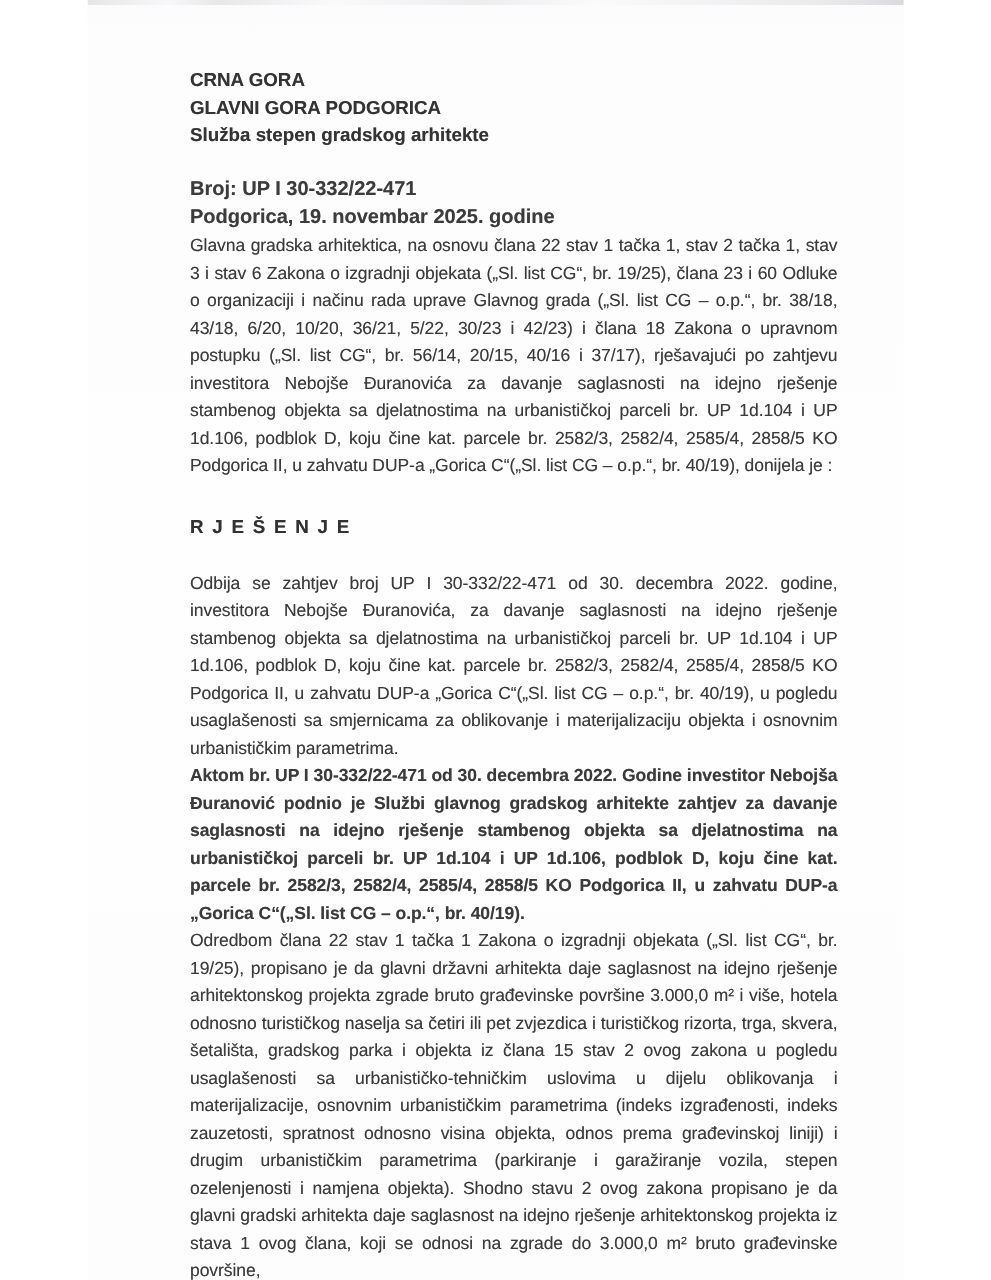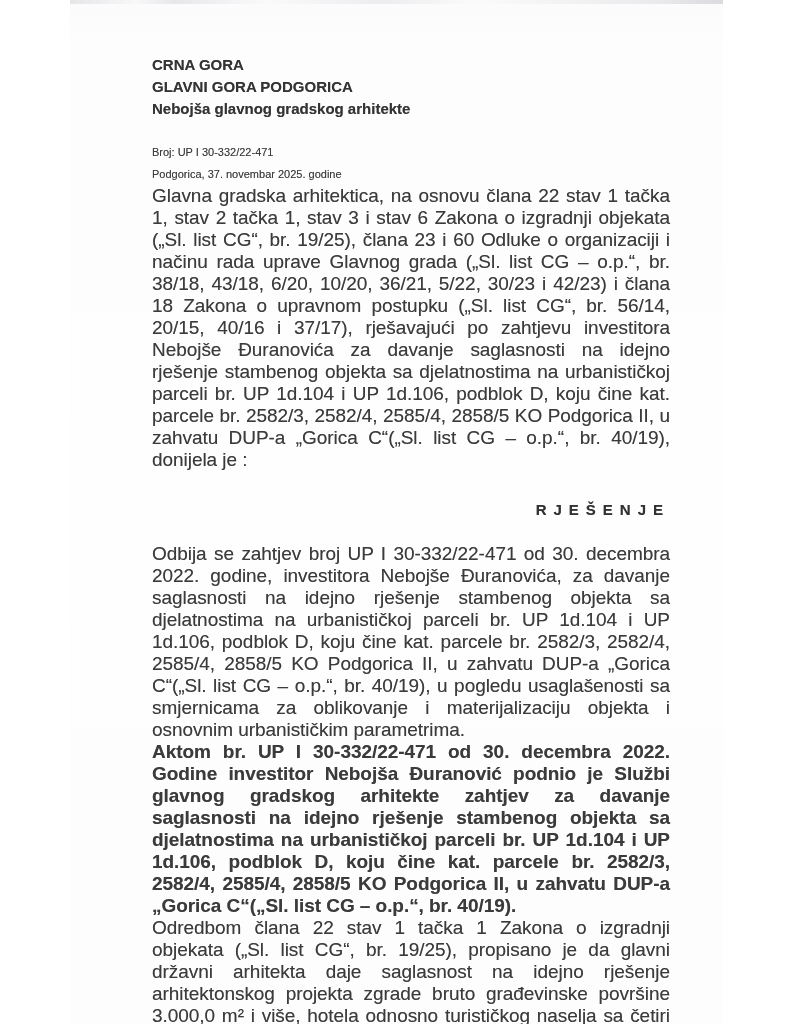--- a/index.html
+++ b/index.html
@@ -27,37 +27,38 @@
     font-weight: bold;
     font-size: 15px;
     line-height: 22px;
     color: #343434;
     text-shadow: 0 0 0.5px rgba(52,52,52,0.55);
   }
   .ref-block {
     margin-top: 21px;
   }
   .ref-block div {
-    font-size: 11px;
+    font-size: 16px;
     line-height: 22px;
     color: #3c3c3c;
     text-shadow: 0 0 0.5px rgba(60,60,60,0.5);
+    font-weight: bold;
   }
   p.body-par {
     margin: 0;
-    font-size: 19px;
+    font-size: 14px;
     line-height: 22px;
     text-align: justify;
     color: #3b3b3b;
     text-shadow: 0 0 0.5px rgba(59,59,59,0.5);
     letter-spacing: -0.05px;
   }
   .preamble { margin-top: 17px; }
   .heading {
-    text-align: right;
+    text-align: left;
     font-weight: bold;
     font-size: 15px;
     color: #323232;
     text-shadow: 0 0 0.5px rgba(50,50,50,0.55);
   }
   .heading-decision {
     margin: 30px 0 25px 0;
     letter-spacing: 7px;
   }
   .heading-rationale {
@@ -113,26 +114,26 @@
 
 <div class="page">
 
   <div class="scan-edge-top"></div>
 
   <div class="content">
 
     <div class="letterhead">
       <div>CRNA GORA</div>
       <div>GLAVNI GORA PODGORICA</div>
-      <div>Nebojša glavnog gradskog arhitekte</div>
+      <div>Služba stepen gradskog arhitekte</div>
     </div>
 
     <div class="ref-block">
       <div>Broj: UP I 30-332/22-471</div>
-      <div>Podgorica, 37. novembar 2025. godine</div>
+      <div>Podgorica, 19. novembar 2025. godine</div>
     </div>
 
     <p class="body-par preamble">Glavna gradska arhitektica, na osnovu člana 22 stav 1 tačka 1, stav 2 tačka 1, stav 3 i stav 6 Zakona o izgradnji objekata („Sl. list CG“, br. 19/25), člana 23 i 60 Odluke o organizaciji i načinu rada uprave Glavnog grada („Sl. list CG – o.p.“, br. 38/18, 43/18, 6/20, 10/20, 36/21, 5/22, 30/23 i 42/23) i člana 18 Zakona o upravnom postupku („Sl. list CG“, br. 56/14, 20/15, 40/16 i 37/17), rješavajući po zahtjevu investitora Nebojše Đuranovića za davanje saglasnosti na idejno rješenje stambenog objekta sa djelatnostima na urbanističkoj parceli br. UP 1d.104 i UP 1d.106, podblok D, koju čine kat. parcele br. 2582/3, 2582/4, 2585/4, 2858/5 KO Podgorica II, u zahvatu DUP-a „Gorica C“(„Sl. list CG – o.p.“, br. 40/19), donijela je :</p>
 
     <div class="heading heading-decision">RJEŠENJE</div>
 
     <p class="body-par">Odbija se zahtjev broj UP I 30-332/22-471 od 30. decembra 2022. godine, investitora Nebojše Đuranovića, za davanje saglasnosti na idejno rješenje stambenog objekta sa djelatnostima na urbanističkoj parceli br. UP 1d.104 i UP 1d.106, podblok D, koju čine kat. parcele br. 2582/3, 2582/4, 2585/4, 2858/5 KO Podgorica II, u zahvatu DUP-a „Gorica C“(„Sl. list CG – o.p.“, br. 40/19), u pogledu usaglašenosti sa smjernicama za oblikovanje i materijalizaciju objekta i osnovnim urbanističkim parametrima.</p>
 
 
     <p class="body-par rationale-p1">Aktom br. UP I 30-332/22-471 od 30. decembra 2022. Godine investitor Nebojša Đuranović podnio je Službi glavnog gradskog arhitekte zahtjev za davanje saglasnosti na idejno rješenje stambenog objekta sa djelatnostima na urbanističkoj parceli br. UP 1d.104 i UP 1d.106, podblok D, koju čine kat. parcele br. 2582/3, 2582/4, 2585/4, 2858/5 KO Podgorica II, u zahvatu DUP-a „Gorica C“(„Sl. list CG – o.p.“, br. 40/19).</p>

